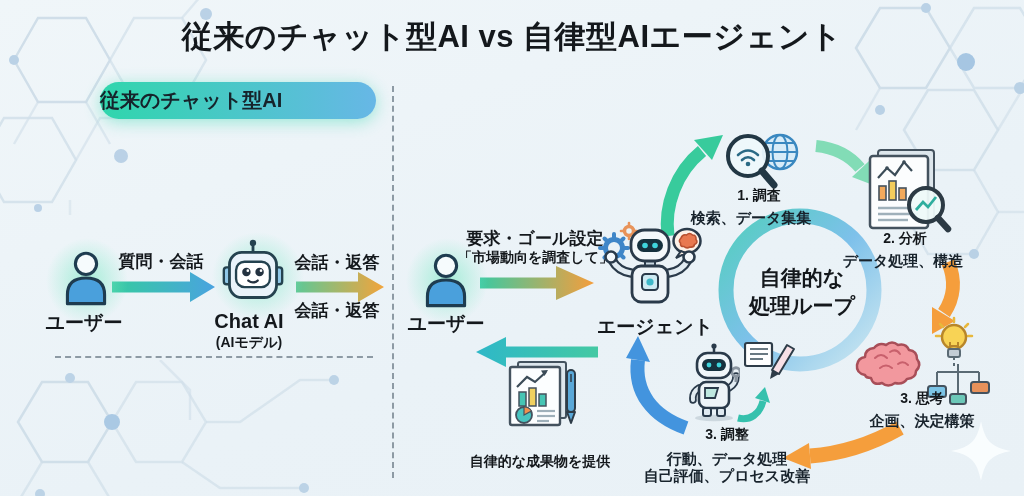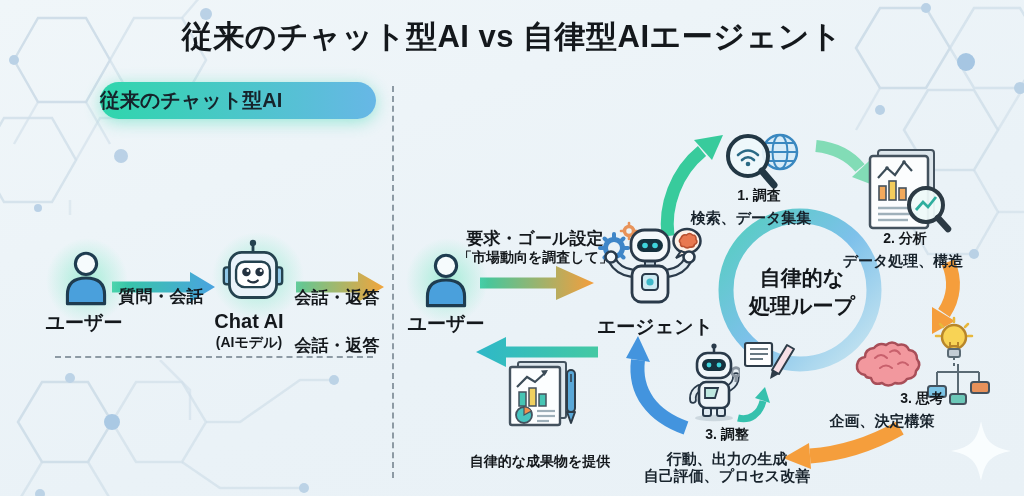--- a/index.html
+++ b/index.html
@@ -12,21 +12,21 @@
     font-size:20px;font-weight:800;color:#16232b;}
   .badge-left{left:100px;top:82px;width:276px;background:linear-gradient(90deg,#2fd6ac,#67b7e6);
     box-shadow:0 3px 16px rgba(47,214,172,.45);}
   .badge-right{left:606px;top:82px;width:268px;background:linear-gradient(90deg,#f9b03c,#f2883e);
     box-shadow:0 3px 16px rgba(242,136,62,.5);color:#201408;}
   .glow{position:absolute;border-radius:50%;background:radial-gradient(closest-side,rgba(140,235,205,.75),rgba(140,235,205,0));}
   .dash-h{position:absolute;left:55px;top:356px;width:318px;border-top:2px dashed #8d9aa4;}
   .dash-v{position:absolute;left:392px;top:86px;height:392px;border-left:2px dashed #8d9aa4;}
   .step-title{font-size:14px;font-weight:800;}
   .step-sub{font-size:15px;font-weight:700;color:#18232c;}
-  .small-lbl{font-size:17px;font-weight:800;margin-top:35px;}
+  .small-lbl{font-size:17px;font-weight:800;}
   .name-lbl{font-size:19px;font-weight:800;}
   svg{display:block;}
 </style>
 </head>
 <body>
 
 <div id="canvas">
 
   <svg class="abs" style="left:0;top:0;opacity:.75" width="260" height="215" viewBox="0 0 260 215">
     <g fill="none" stroke="#c6d7e4" stroke-width="2.5">
@@ -289,21 +289,21 @@
     <rect x="16" y="33" width="12" height="8" rx="2" fill="#c2ccd4" stroke="#5a6a74" stroke-width="2"></rect>
     <path d="M22 41 v9" stroke="#5a6a74" stroke-width="2" stroke-dasharray="3 3"></path>
   </svg>
   <svg class="abs" style="left:926px;top:364px" width="66" height="42" viewBox="0 0 66 42">
     <path d="M32 0 v8 M11 8 h42 M11 8 v16 M53 8 v10 M32 8 v24" stroke="#5a6a74" stroke-width="2" fill="none"></path>
     <rect x="2" y="22" width="18" height="11" rx="2.5" fill="#7bc4e6" stroke="#44525e" stroke-width="2"></rect>
     <rect x="45" y="18" width="18" height="11" rx="2.5" fill="#e8915a" stroke="#44525e" stroke-width="2"></rect>
     <rect x="24" y="30" width="16" height="10" rx="2.5" fill="#6cc8b8" stroke="#44525e" stroke-width="2"></rect>
   </svg>
   <div class="txt step-title" style="left:852px;top:390px;width:140px">3. 思考</div>
-  <div class="txt step-sub" style="left:802px;top:412px;width:160px">企画、決定構策</div>
+  <div class="txt step-sub" style="left:842px;top:412px;width:160px">企画、決定構策</div>
 
   <svg class="abs" style="left:688px;top:342px" width="52" height="80" viewBox="0 0 52 80">
     <ellipse cx="26" cy="76" rx="19" ry="3.2" fill="#c8d4da" opacity=".85"></ellipse>
     <line x1="26" y1="4" x2="26" y2="11" stroke="#2a3a4a" stroke-width="2.5"></line>
     <circle cx="26" cy="4" r="2.6" fill="#2a3a4a"></circle>
     <path d="M41 46 Q48 42 48 34" stroke="#2a3a4a" stroke-width="7.5" fill="none" stroke-linecap="round"></path>
     <path d="M41 46 Q48 42 48 34" stroke="#e2ecf2" stroke-width="4" fill="none" stroke-linecap="round"></path>
     <circle cx="48" cy="30" r="4.2" fill="none" stroke="#8a95a0" stroke-width="3"></circle>
     <line x1="48" y1="34" x2="48" y2="40" stroke="#8a95a0" stroke-width="3"></line>
     <path d="M11 46 Q4 50 5 58" stroke="#2a3a4a" stroke-width="7.5" fill="none" stroke-linecap="round"></path>
@@ -319,21 +319,21 @@
   </svg>
   <svg class="abs" style="left:744px;top:340px" width="52" height="42" viewBox="0 0 52 42">
     <rect x="1" y="3" width="27" height="23" rx="2" fill="#ffffff" stroke="#2e3c48" stroke-width="2.2"></rect>
     <line x1="6" y1="9" x2="24" y2="9" stroke="#5a6a74" stroke-width="1.8"></line>
     <line x1="6" y1="14" x2="24" y2="14" stroke="#5a6a74" stroke-width="1.8"></line>
     <line x1="6" y1="19" x2="19" y2="19" stroke="#5a6a74" stroke-width="1.8"></line>
     <path d="M28 30 L43 5 L50 9 L35 34 Z" fill="#f8e0e6" stroke="#2e3c48" stroke-width="2" stroke-linejoin="round"></path>
     <path d="M28 30 L35 34 L26 39 Z" fill="#2e3c48"></path>
   </svg>
   <div class="txt step-title" style="left:657px;top:426px;width:140px">3. 調整</div>
-  <div class="txt step-sub" style="left:647px;top:450px;width:160px">行動、出力の生成</div>
+  <div class="txt step-sub" style="left:647px;top:450px;width:160px">行動、データ処理</div>
   <div class="txt step-sub" style="left:627px;top:467px;width:200px">自己評価、プロセス改善</div>
 
   <svg class="abs" style="left:504px;top:360px" width="76" height="70" viewBox="0 0 76 70">
     <rect x="14" y="2" width="48" height="56" rx="2" fill="#dde6ec" stroke="#44525e" stroke-width="2"></rect>
     <rect x="6" y="7" width="50" height="58" rx="2" fill="#fcfeff" stroke="#44525e" stroke-width="2.4"></rect>
     <polyline points="13,27 23,17 31,22 42,12" fill="none" stroke="#3c4c58" stroke-width="2.2"></polyline>
     <path d="M44 10 l-7 .5 l3.5 5.5 z" fill="#3c4c58"></path>
     <rect x="15" y="32" width="7" height="14" fill="#46c5b4" stroke="#44525e" stroke-width="1.5"></rect>
     <rect x="25" y="28" width="7" height="18" fill="#f0d060" stroke="#44525e" stroke-width="1.5"></rect>
     <rect x="35" y="34" width="7" height="12" fill="#46c5b4" stroke="#44525e" stroke-width="1.5"></rect>

